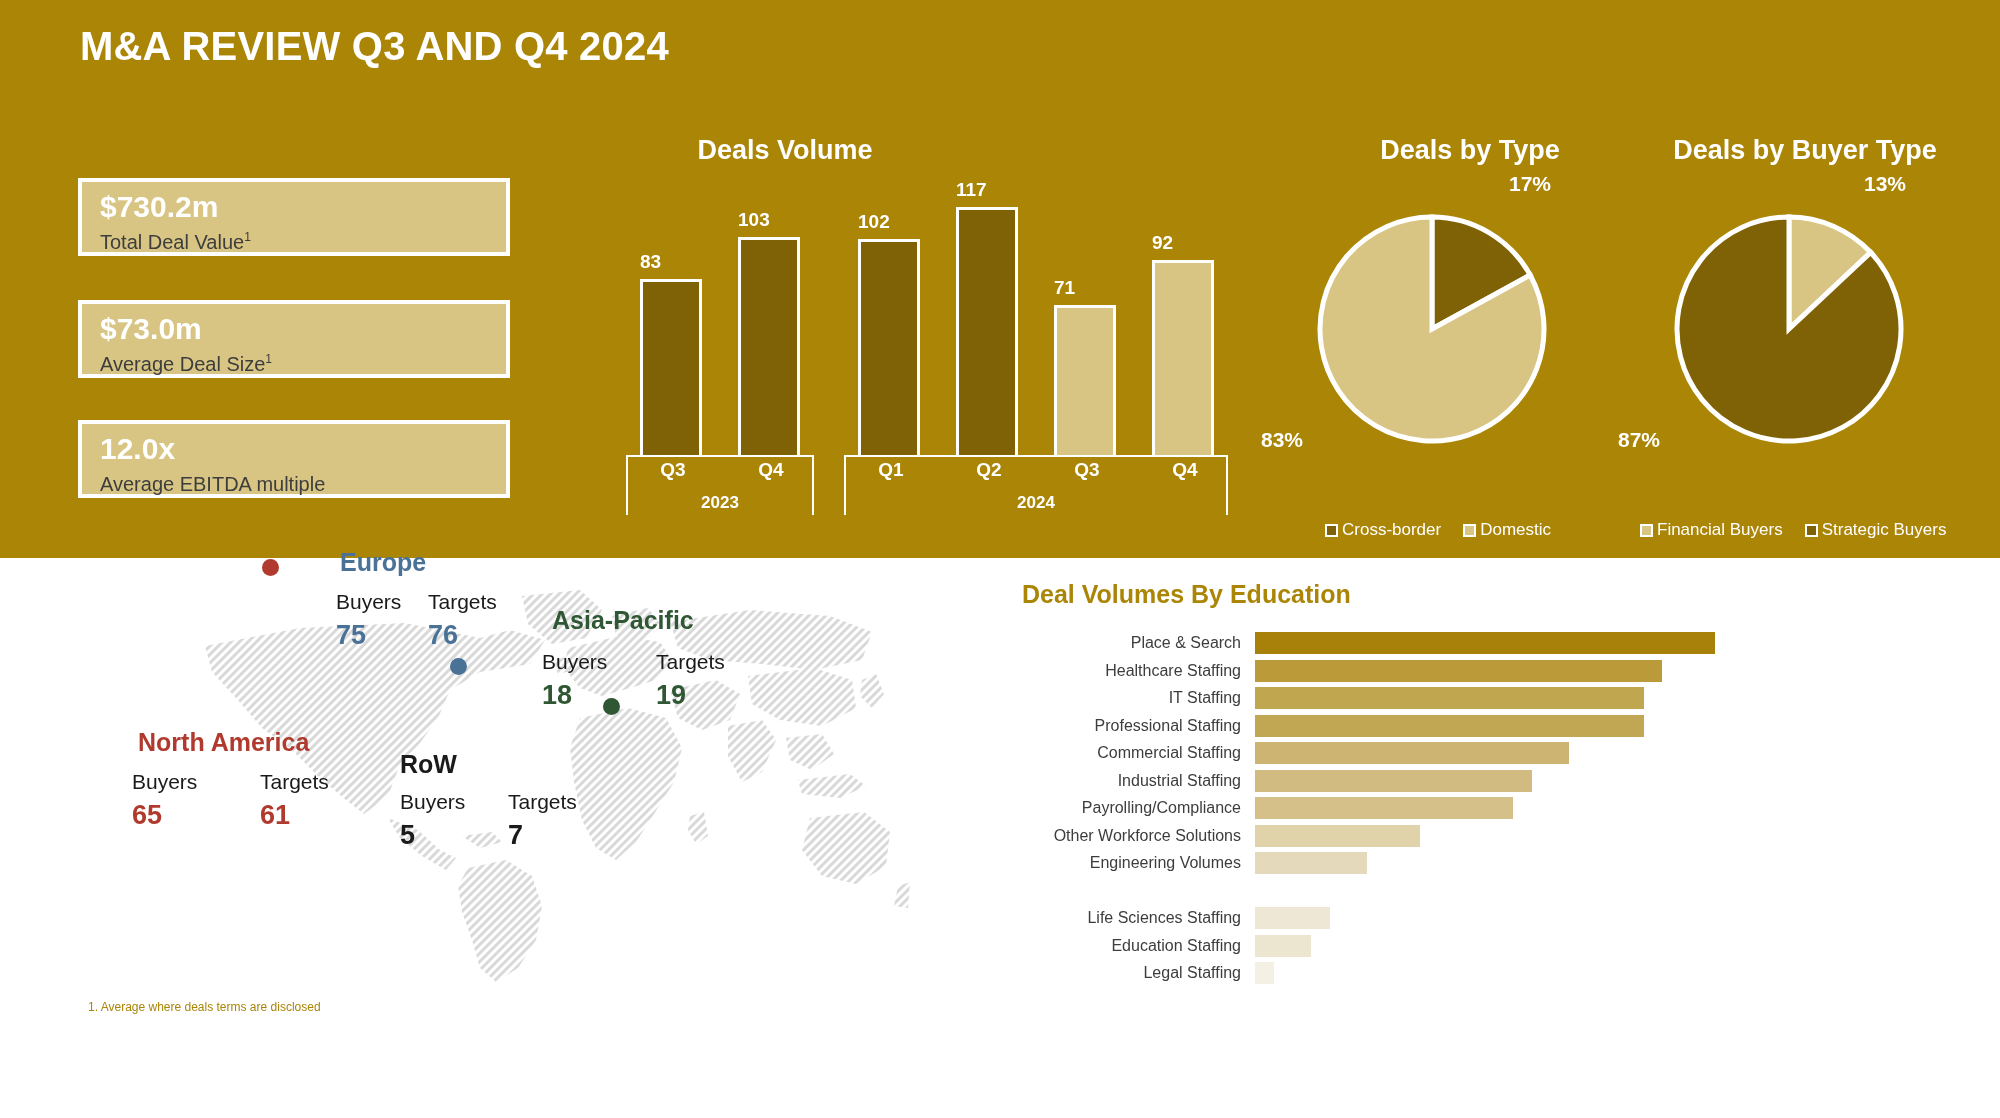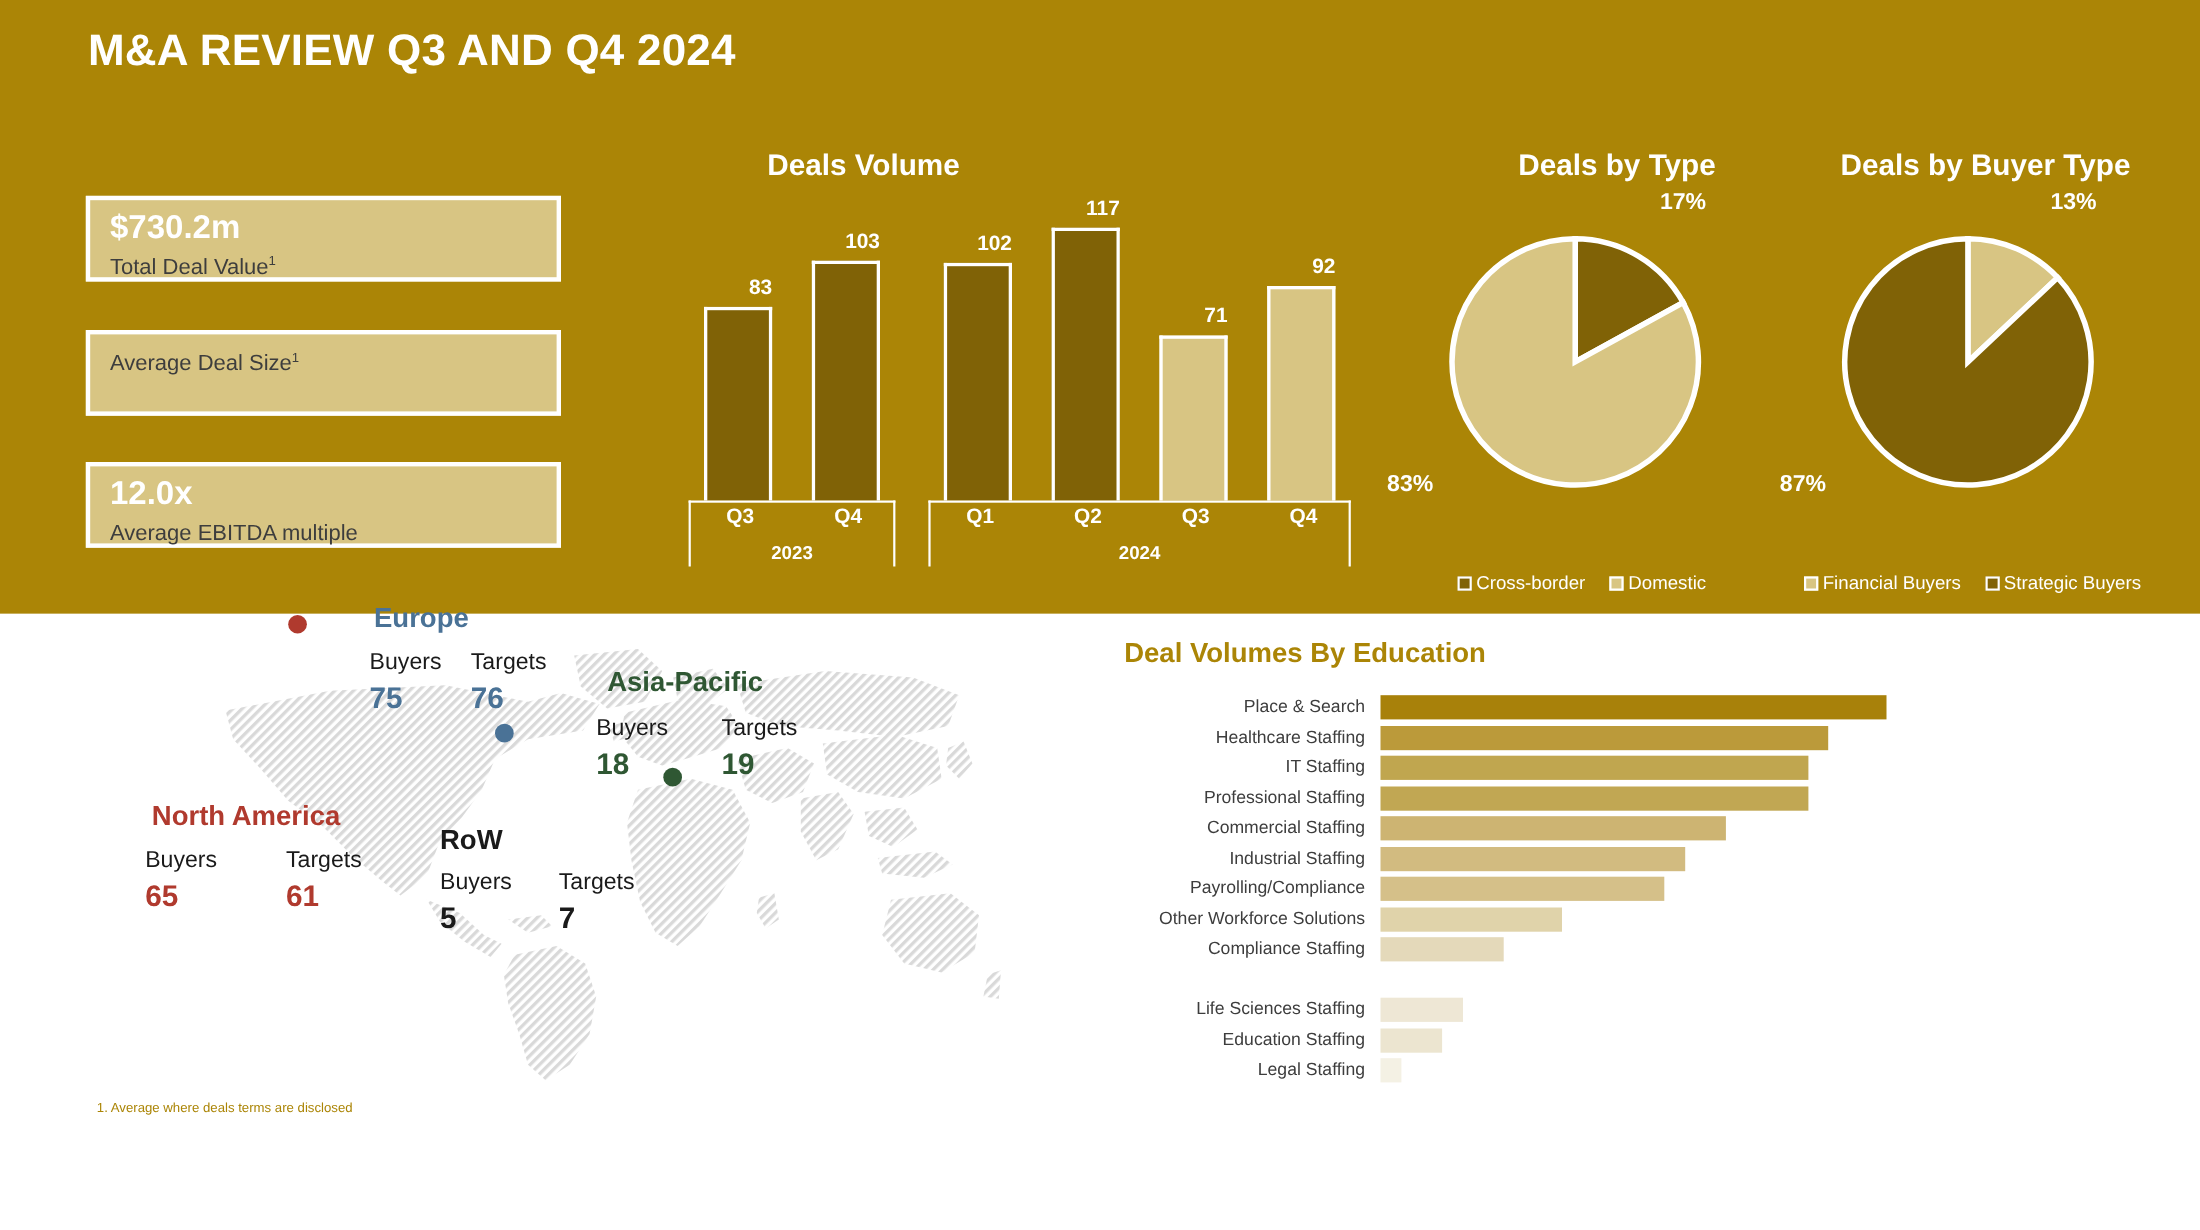--- a/index.html
+++ b/index.html
@@ -67,21 +67,21 @@
   .col-bar {
     position: absolute; bottom: 0; left: 0;
     width: 62px;
     border: 3px solid #ffffff;
     border-bottom: none;
   }
   .col-bar.dark  { background: #806206; }
   .col-bar.light { background: #d8c583; }
   .col-val {
     position: absolute; left: 0; width: 62px;
-    text-align: right; font-size: 19px; font-weight: bold;
+    text-align: left; font-size: 19px; font-weight: bold;
     color: #ffffff;
   }
   
   #dv-axis { position: absolute; left: 618px; top: 455px; height: 60px; }
   .axis-group {
     position: absolute; top: 0; height: 60px;
     border-left: 2px solid #ffffff;
     border-right: 2px solid #ffffff;
     border-top: 2px solid #ffffff;
   }
@@ -204,20 +204,21 @@
 
   <div id="top-panel">
 
     <div id="title">M&amp;A REVIEW Q3 AND Q4 2024</div>
 
     <div class="kpi" id="kpi-0">
       <div class="kpi-value">$730.2m</div>
       <div class="kpi-label"><span>Total Deal Value</span><sup>1</sup></div>
     </div>
     <div class="kpi" id="kpi-1">
+      <div class="kpi-value">$73.0m</div>
       <div class="kpi-label"><span>Average Deal Size</span><sup>1</sup></div>
     </div>
     <div class="kpi" id="kpi-2">
       <div class="kpi-value">12.0x</div>
       <div class="kpi-label"><span>Average EBITDA multiple</span><sup></sup></div>
     </div>
 
     <div id="dv-title">Deals Volume</div>
     <div id="dv-chart">
         <div class="col-wrap" style="left: 22px;">
@@ -430,21 +431,21 @@
           <div class="hb-bar" style="width: 258px; background: rgb(213, 192, 137);"></div>
         </div>
       </div>
       <div class="hb-row" style="top: 192.5px; justify-content: space-between;">
         <div class="hb-label">Other Workforce Solutions</div>
         <div class="hb-track">
           <div class="hb-bar" style="width: 165px; background: rgb(224, 211, 170);"></div>
         </div>
       </div>
       <div class="hb-row" style="top: 220px;">
-        <div class="hb-label">Compliance Staffing</div>
+        <div class="hb-label">Engineering Volumes</div>
         <div class="hb-track">
           <div class="hb-bar" style="width: 112px; background: rgb(228, 217, 186);"></div>
         </div>
       </div>
       <div class="hb-row" style="top: 275px;">
         <div class="hb-label">Life Sciences Staffing</div>
         <div class="hb-track">
           <div class="hb-bar" style="width: 75px; background: rgb(238, 231, 213);"></div>
         </div>
       </div>

